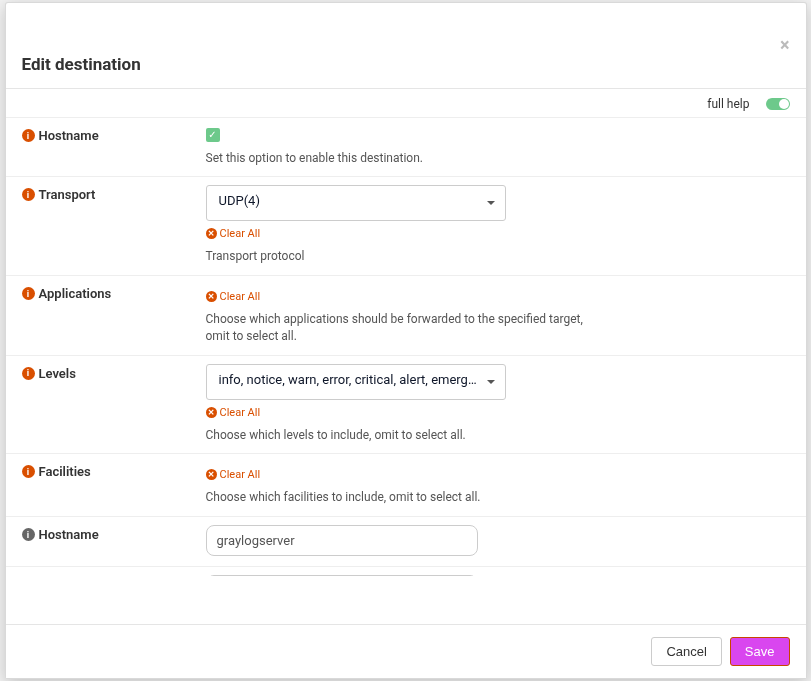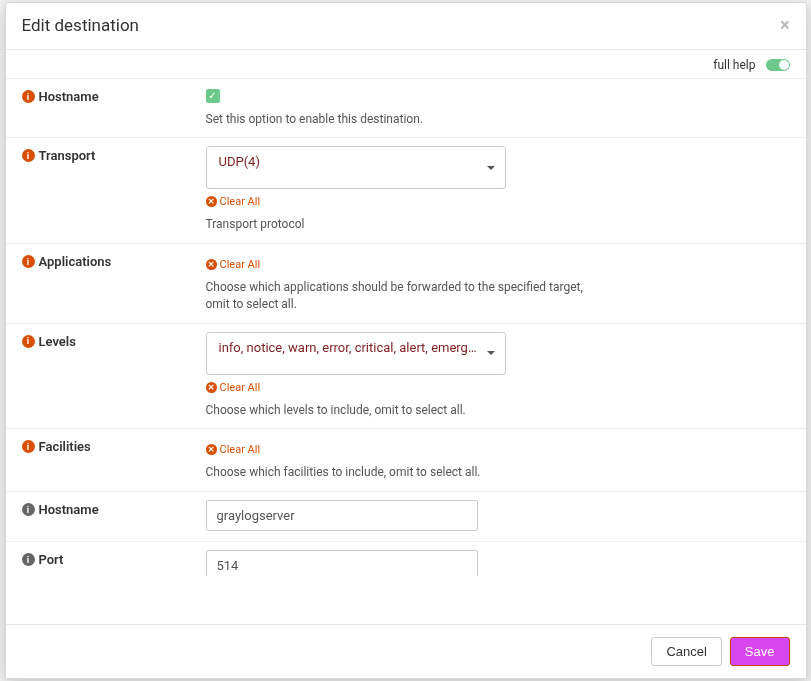--- a/index.html
+++ b/index.html
@@ -27,43 +27,44 @@
     }
     .modal-header {
       padding: 12px 16px 14px;
       border-bottom: 1px solid #e5e5e5;
       display: flex;
       justify-content: space-between;
       align-items: center;
     }
     .modal-title {
       font-size: 17px;
-      font-weight: 400;
-      color: #333;
+      font-weight: 700;
+      color: #333;
+      margin-top: 39px;
     }
     .close-x {
       color: #bbb;
       font-size: 18px;
       font-weight: 700;
       cursor: pointer;
       line-height: 1;
     }
     .modal-body {
       flex: 1;
       overflow-y: auto;
       padding: 0;
     }
     .help-bar {
       display: flex;
       justify-content: flex-end;
       align-items: center;
       padding: 8px 16px 6px;
       border-bottom: 1px solid #eee;
       background: #fff;
-      gap: 10px;
+      gap: 16px;
     }
     .help-label {
       font-size: 12px;
       color: #333;
     }
     .toggle {
       width: 24px;
       height: 12px;
       border-radius: 7px;
       background: #6dc98b;
@@ -143,23 +144,23 @@
       color: #555;
       margin-top: 8px;
       line-height: 1.4;
       max-width: 380px;
     }
     .dropdown {
       width: 300px;
       border: 1px solid #ccc;
       border-radius: 3px;
       background: #fff;
-      padding: 7px 24px 19px 12px;
-      font-size: 13px;
-      color: #7f1d1d;
+      padding: 7px 24px 12px 12px;
+      font-size: 13px;
+      color: #0f172a;
       position: relative;
       cursor: pointer;
       white-space: nowrap;
       overflow: hidden;
       text-overflow: ellipsis;
     }
     .dropdown::after {
       content: '';
       position: absolute;
       right: 10px;
@@ -192,21 +193,21 @@
       color: #fff;
       display: inline-flex;
       align-items: center;
       justify-content: center;
       font-size: 8px;
       font-weight: bold;
     }
     .text-input {
       width: 272px;
       border: 1px solid #ccc;
-      border-radius: 2px;
+      border-radius: 8px;
       padding: 7px 10px;
       font-size: 13px;
       color: #555;
       font-family: inherit;
     }
     .modal-footer {
       border-top: 1px solid #e5e5e5;
       padding: 12px 16px;
       display: flex;
       justify-content: flex-end;

